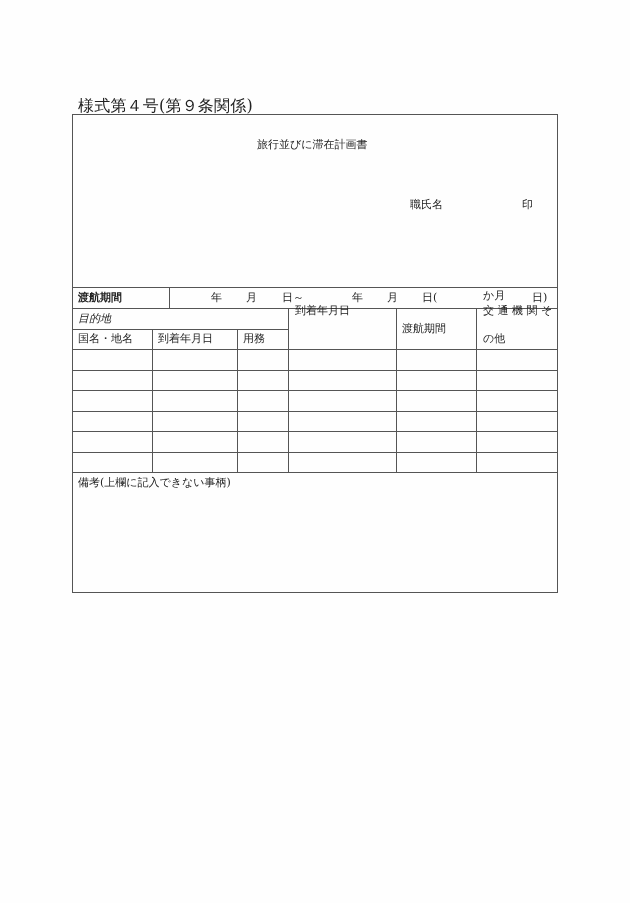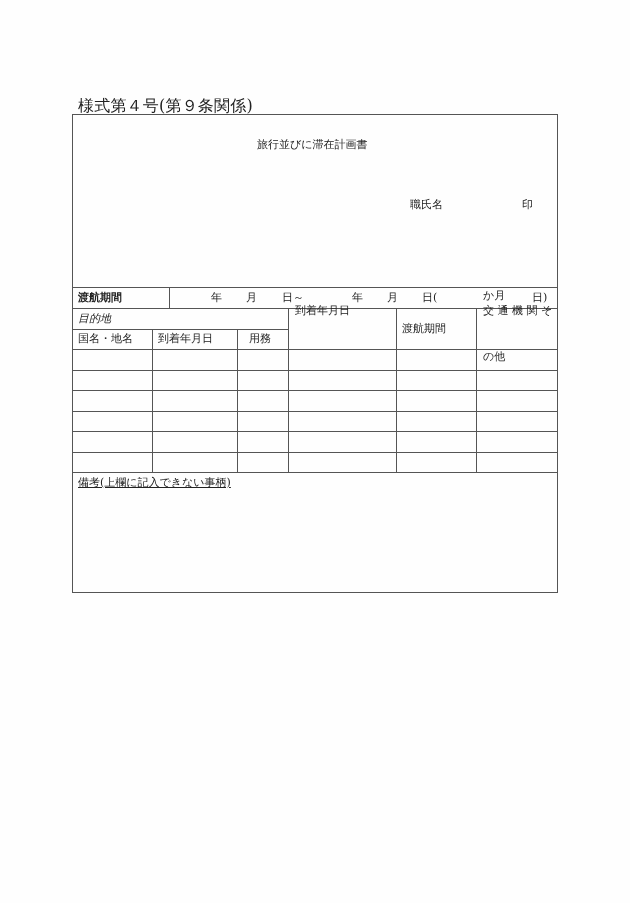--- a/index.html
+++ b/index.html
@@ -47,20 +47,20 @@
 <div class="t" style="left:282px;top:291px;">日～</div>
 <div class="t" style="left:352px;top:291px;">年</div>
 <div class="t" style="left:387px;top:291px;">月</div>
 <div class="t" style="left:422px;top:291px;">日(</div>
 <div class="t" style="left:483px;top:289px;">か月</div>
 <div class="t" style="left:532px;top:291px;">日)</div>
 
 <div class="t" style="left:78px;top:312px;font-style:italic;">目的地</div>
 <div class="t" style="left:78px;top:332px;">国名・地名</div>
 <div class="t" style="left:158px;top:332px;">到着年月日</div>
-<div class="t" style="left:249px;top:332px;">用務</div>
+<div class="t" style="left:243px;top:332px;">用務</div>
 <div class="t" style="left:295px;top:304px;">到着年月日</div>
 <div class="t" style="left:402px;top:322px;">渡航期間</div>
 <div class="t" style="left:483px;top:304px;">交 通 機 関 そ</div>
-<div class="t" style="left:483px;top:332px;margin-top:18px;">の他</div>
+<div class="t" style="left:483px;top:332px;">の他</div>
 
-<div class="t" style="left:78px;top:476px;text-decoration:underline;">備考(上欄に記入できない事柄)</div>
+<div class="t" style="left:78px;top:476px;">備考(上欄に記入できない事柄)</div>
 <div class="abs" style="left:74px;top:493px;width:481px;height:96px;"></div>
 
 </body></html>

